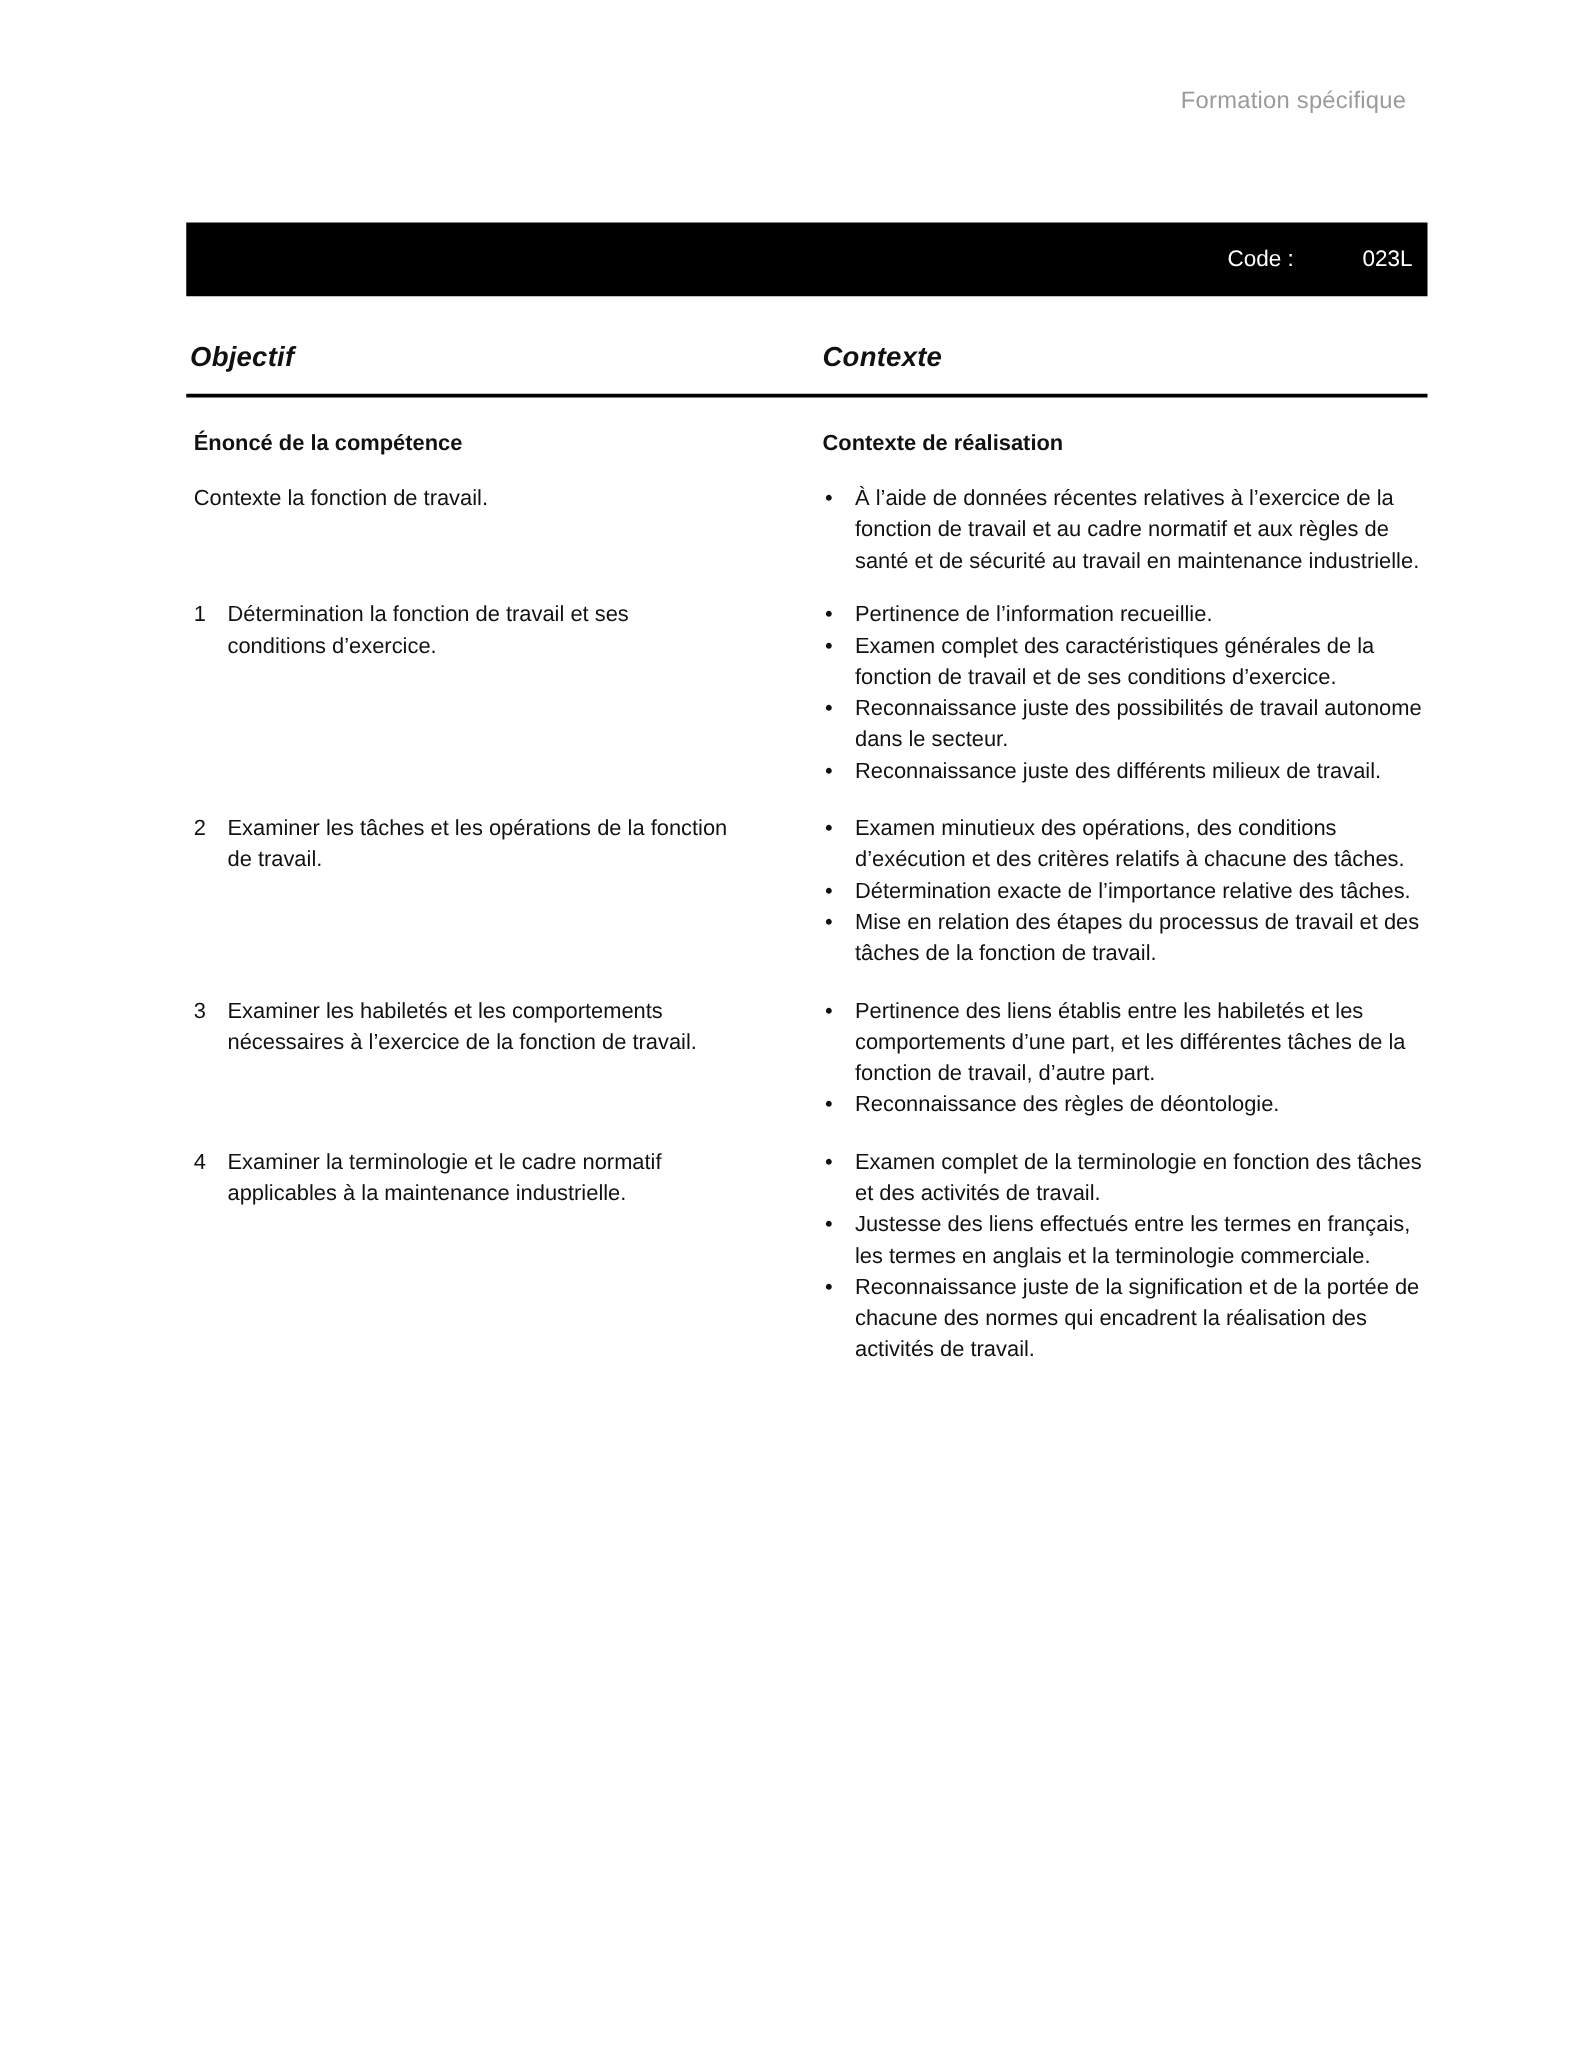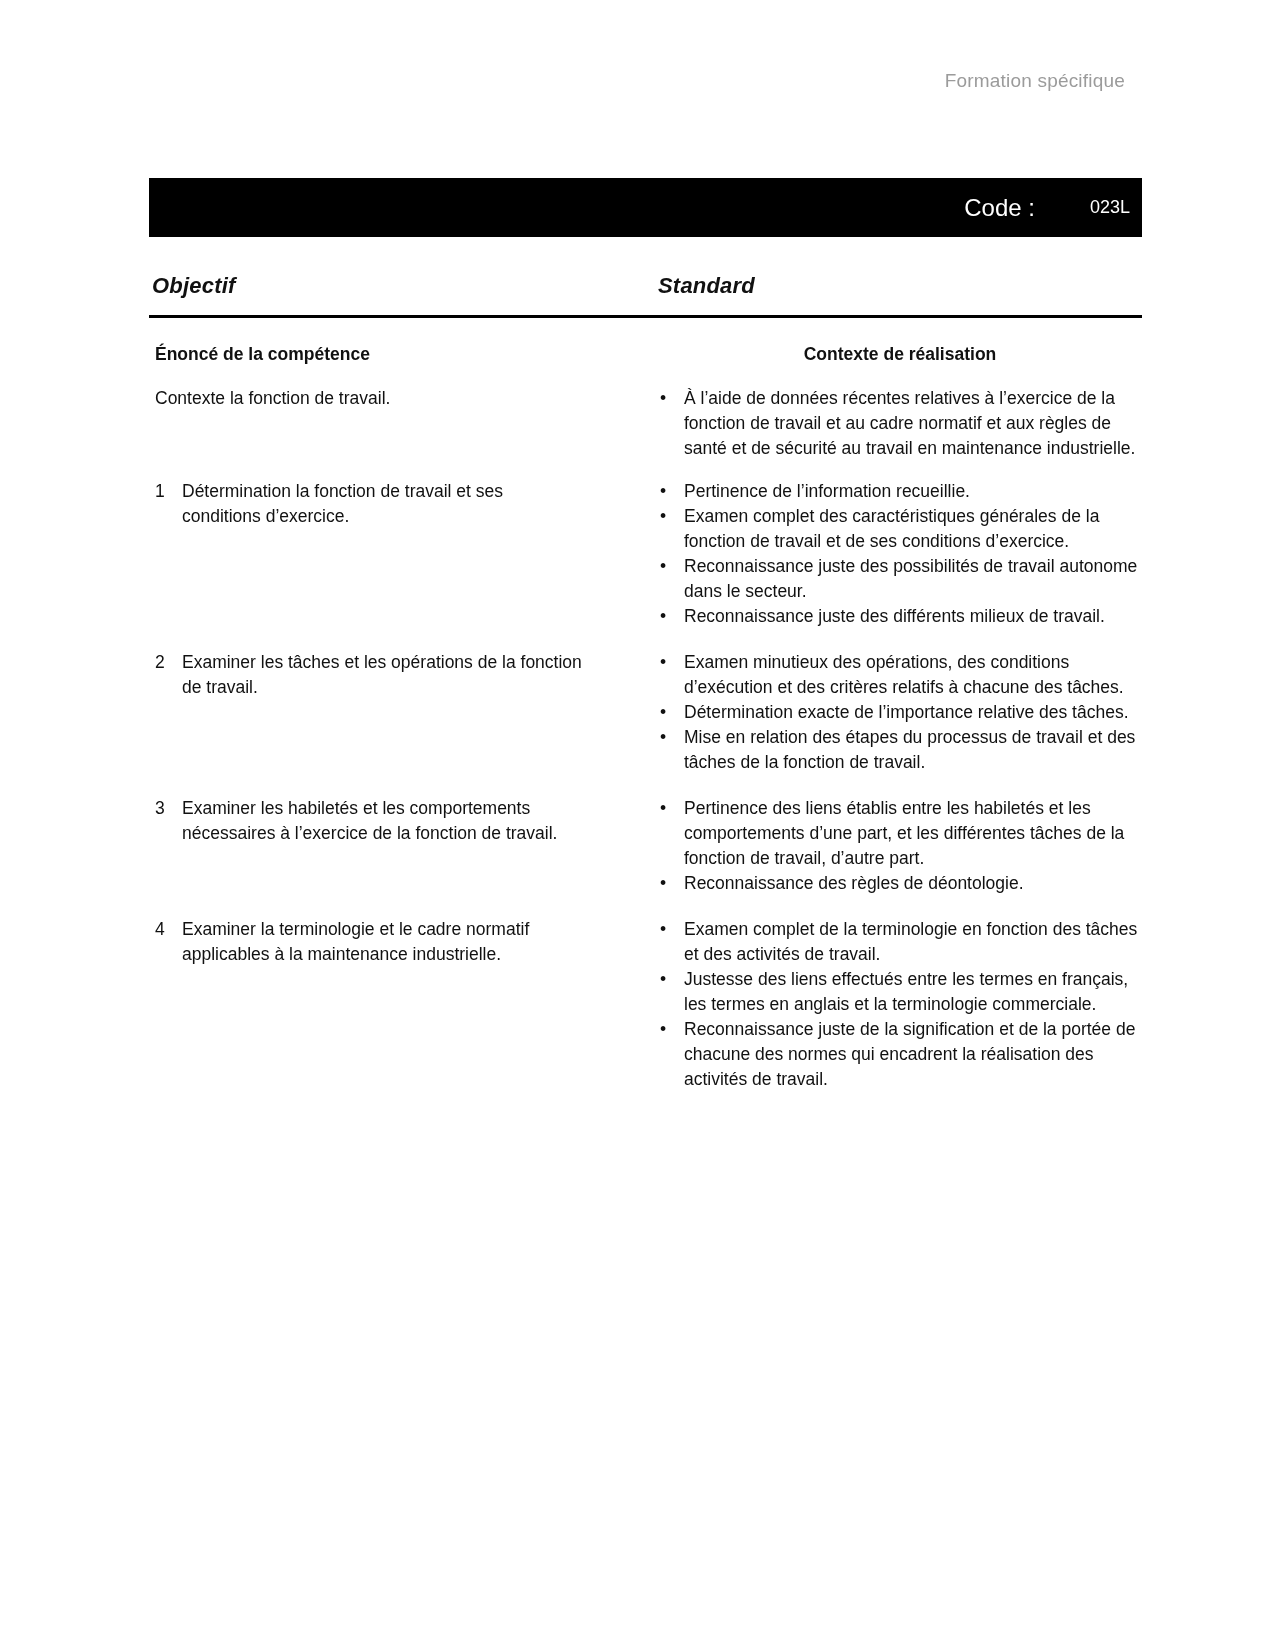--- a/index.html
+++ b/index.html
@@ -15,35 +15,35 @@
   .running-header{
     position:absolute;top:70px;right:151px;
     font-size:19px;color:#9b9b9b;letter-spacing:.2px;
   }
   
   .code-bar{
     position:absolute;left:149px;top:178px;width:993px;height:59px;
     background:#000;
     display:flex;align-items:center;justify-content:flex-end;
   }
-  .code-bar .code-label{color:#fff;font-size:24px;}
+  .code-bar .code-label{color:#fff;font-size:18px;}
   .code-bar .code-value{color:#fff;font-size:18px;margin-left:55px;margin-right:12px;}
   
   .main{position:absolute;left:149px;top:262px;width:993px;font-size:17.5px;line-height:25px;}
   .titles-row{
     display:flex;padding-top:10px;padding-bottom:16px;
     border-bottom:3px solid #000;
   }
   .title-cell{font-size:22px;line-height:27px;font-weight:bold;font-style:italic;letter-spacing:.2px;}
   .title-left{width:509px;padding-left:3px;box-sizing:border-box;}
   .section1{display:flex;margin-top:24px;}
   .s1-left{width:491px;box-sizing:border-box;padding-left:6px;padding-right:55px;}
   .s1-right{width:497px;margin-left:5px;box-sizing:border-box;}
   .cell-heading{font-weight:bold;}
-  .s1-right .cell-heading{padding-left:13px;text-align:center;}
+  .s1-right .cell-heading{padding-left:13px;}
   .s1-left p{margin:19px 0 0 0;}
   ul.bullets{list-style:none;margin:19px 0 0 0;padding:0;}
   ul.bullets li{position:relative;padding-left:39px;padding-right:0;box-sizing:border-box;max-width:497px;}
   ul.bullets li::before{
     content:"\2022";
     position:absolute;left:15px;top:0;
     font-size:17.5px;
   }
   
   .headers2{display:flex;margin-top:58px;}
@@ -81,21 +81,21 @@
 
   <div class="code-bar">
     <span class="code-label">Code :</span>
     <span class="code-value">023L</span>
   </div>
 
   <div class="main">
 
     <div class="titles-row">
       <div class="title-cell title-left">Objectif</div>
-      <div class="title-cell title-right">Standard</div>
+      <div class="title-cell title-right">Contexte</div>
     </div>
 
     <div class="section1">
       <div class="s1-left">
         <div class="cell-heading">Énoncé de la compétence</div>
         <p>Contexte la fonction de travail.</p>
       </div>
       <div class="s1-right">
         <div class="cell-heading">Contexte de réalisation</div>
         <ul class="bullets">

